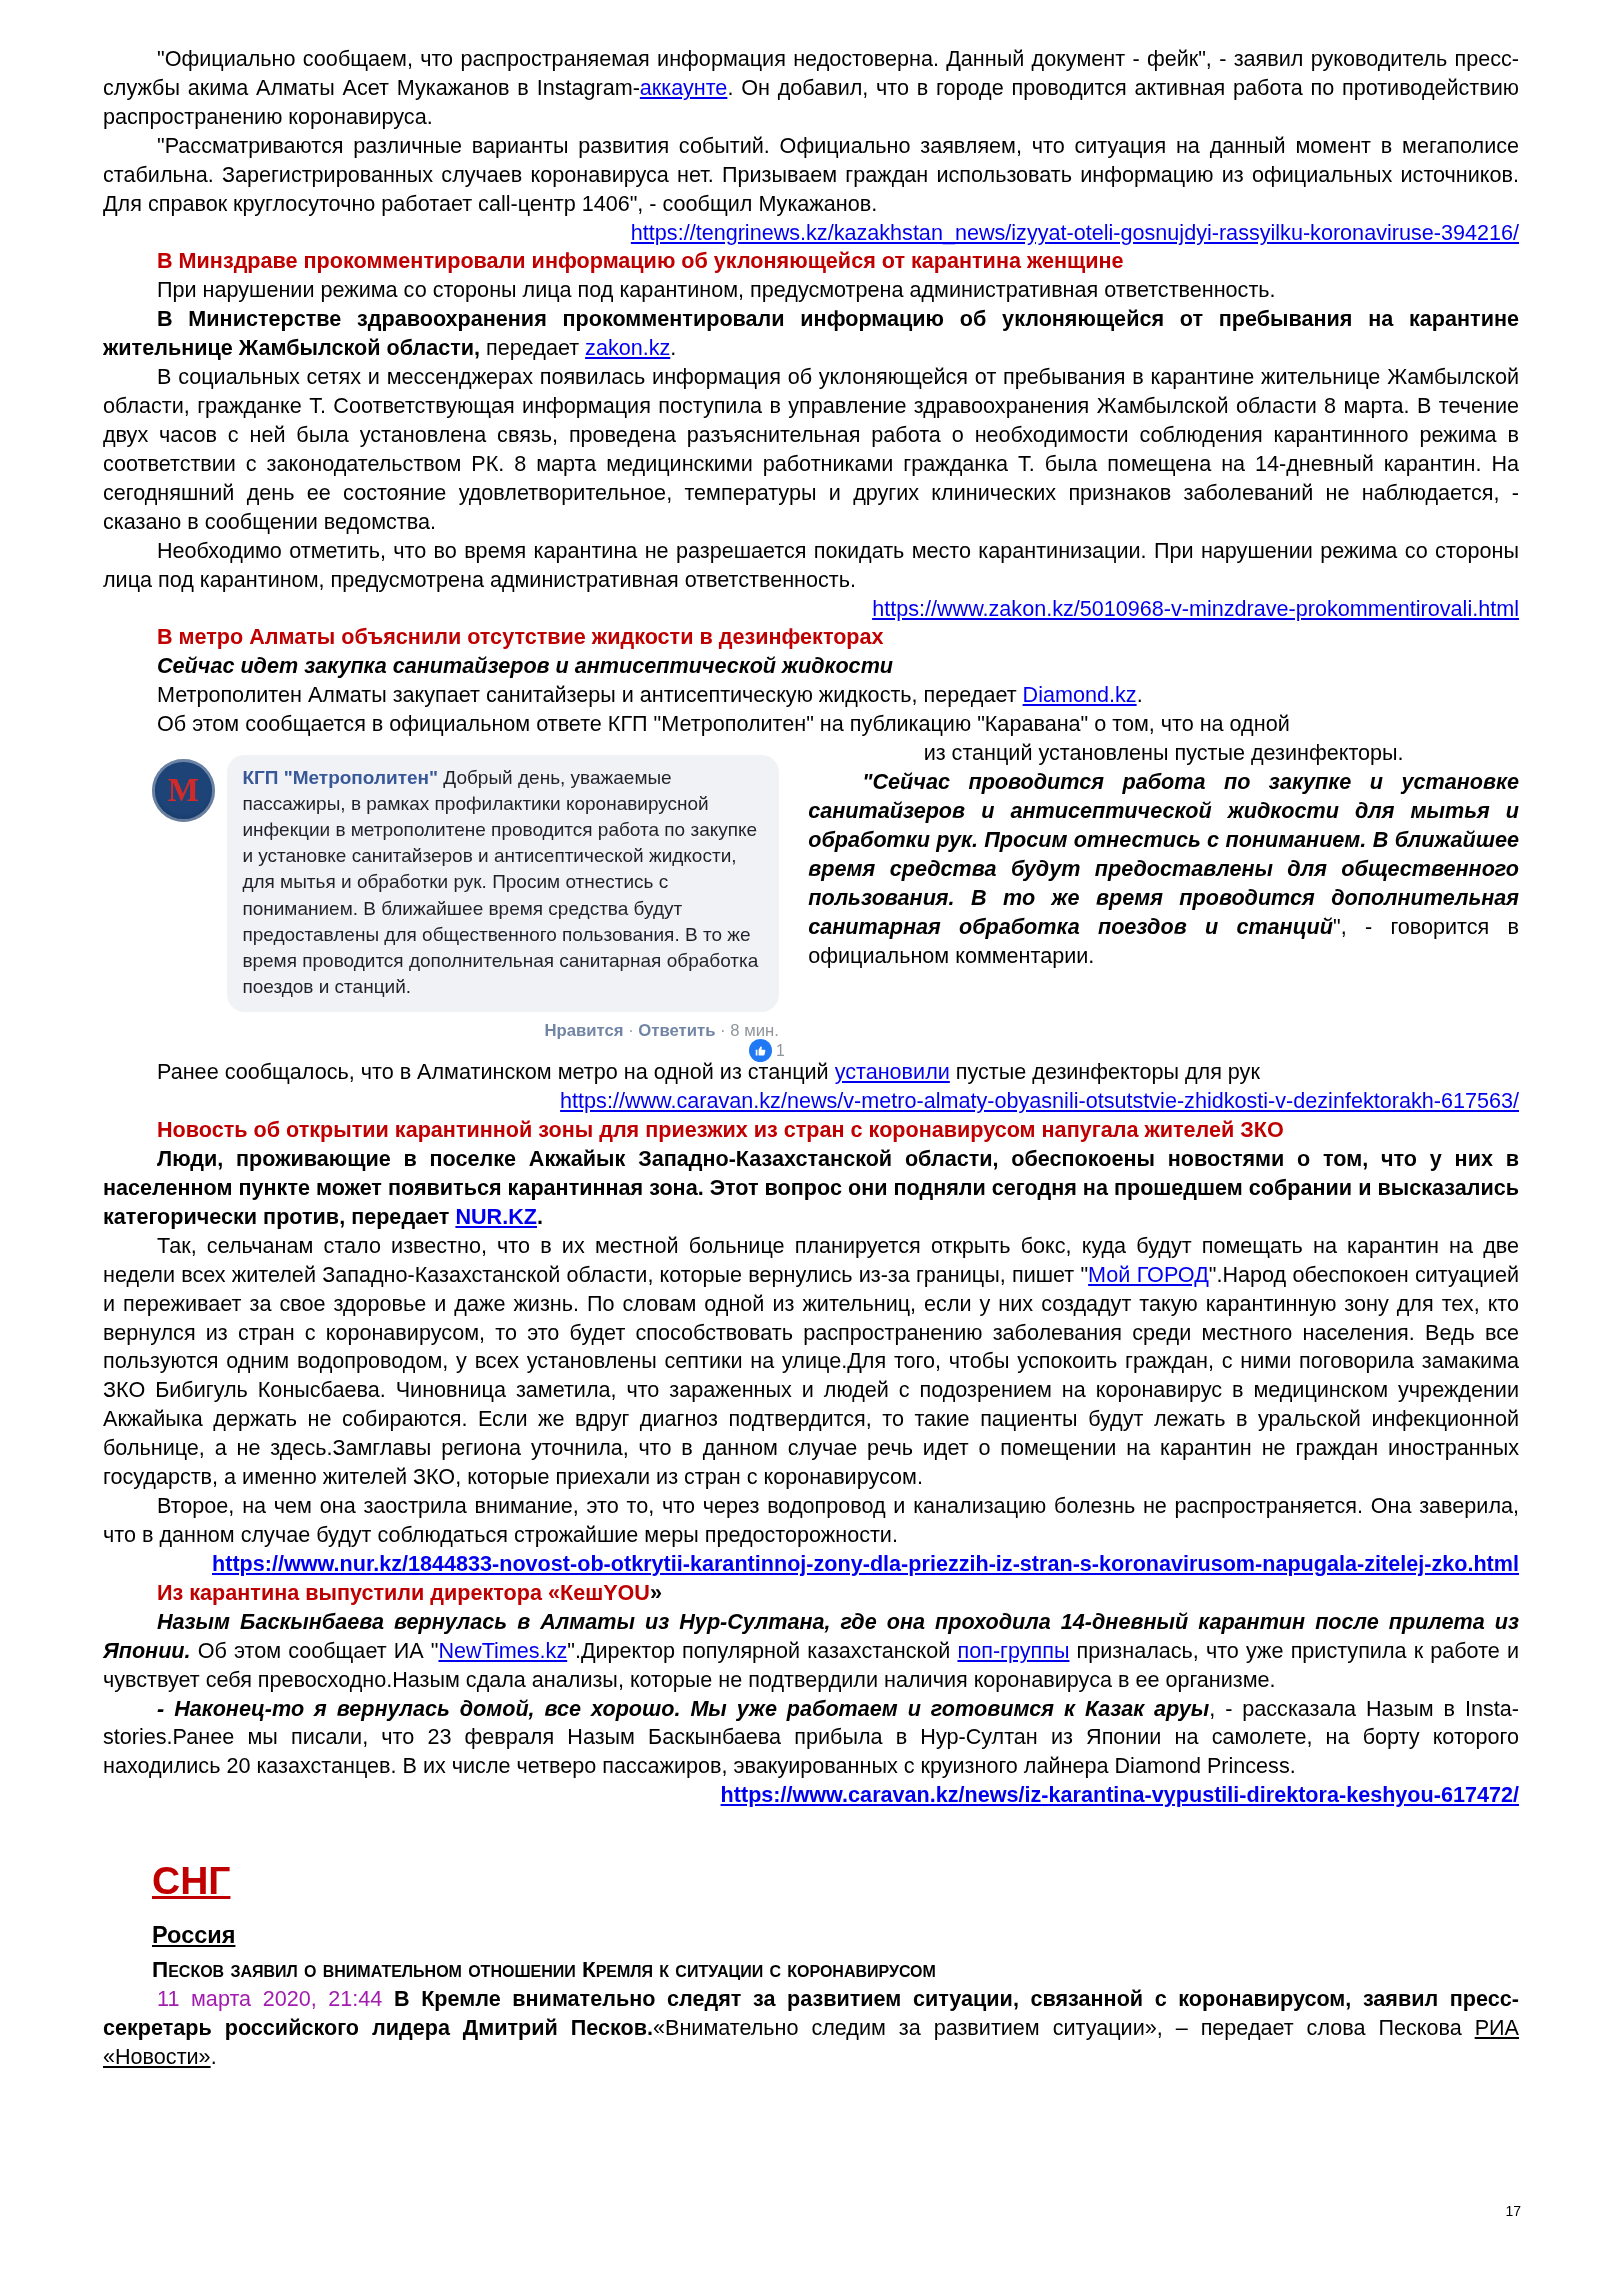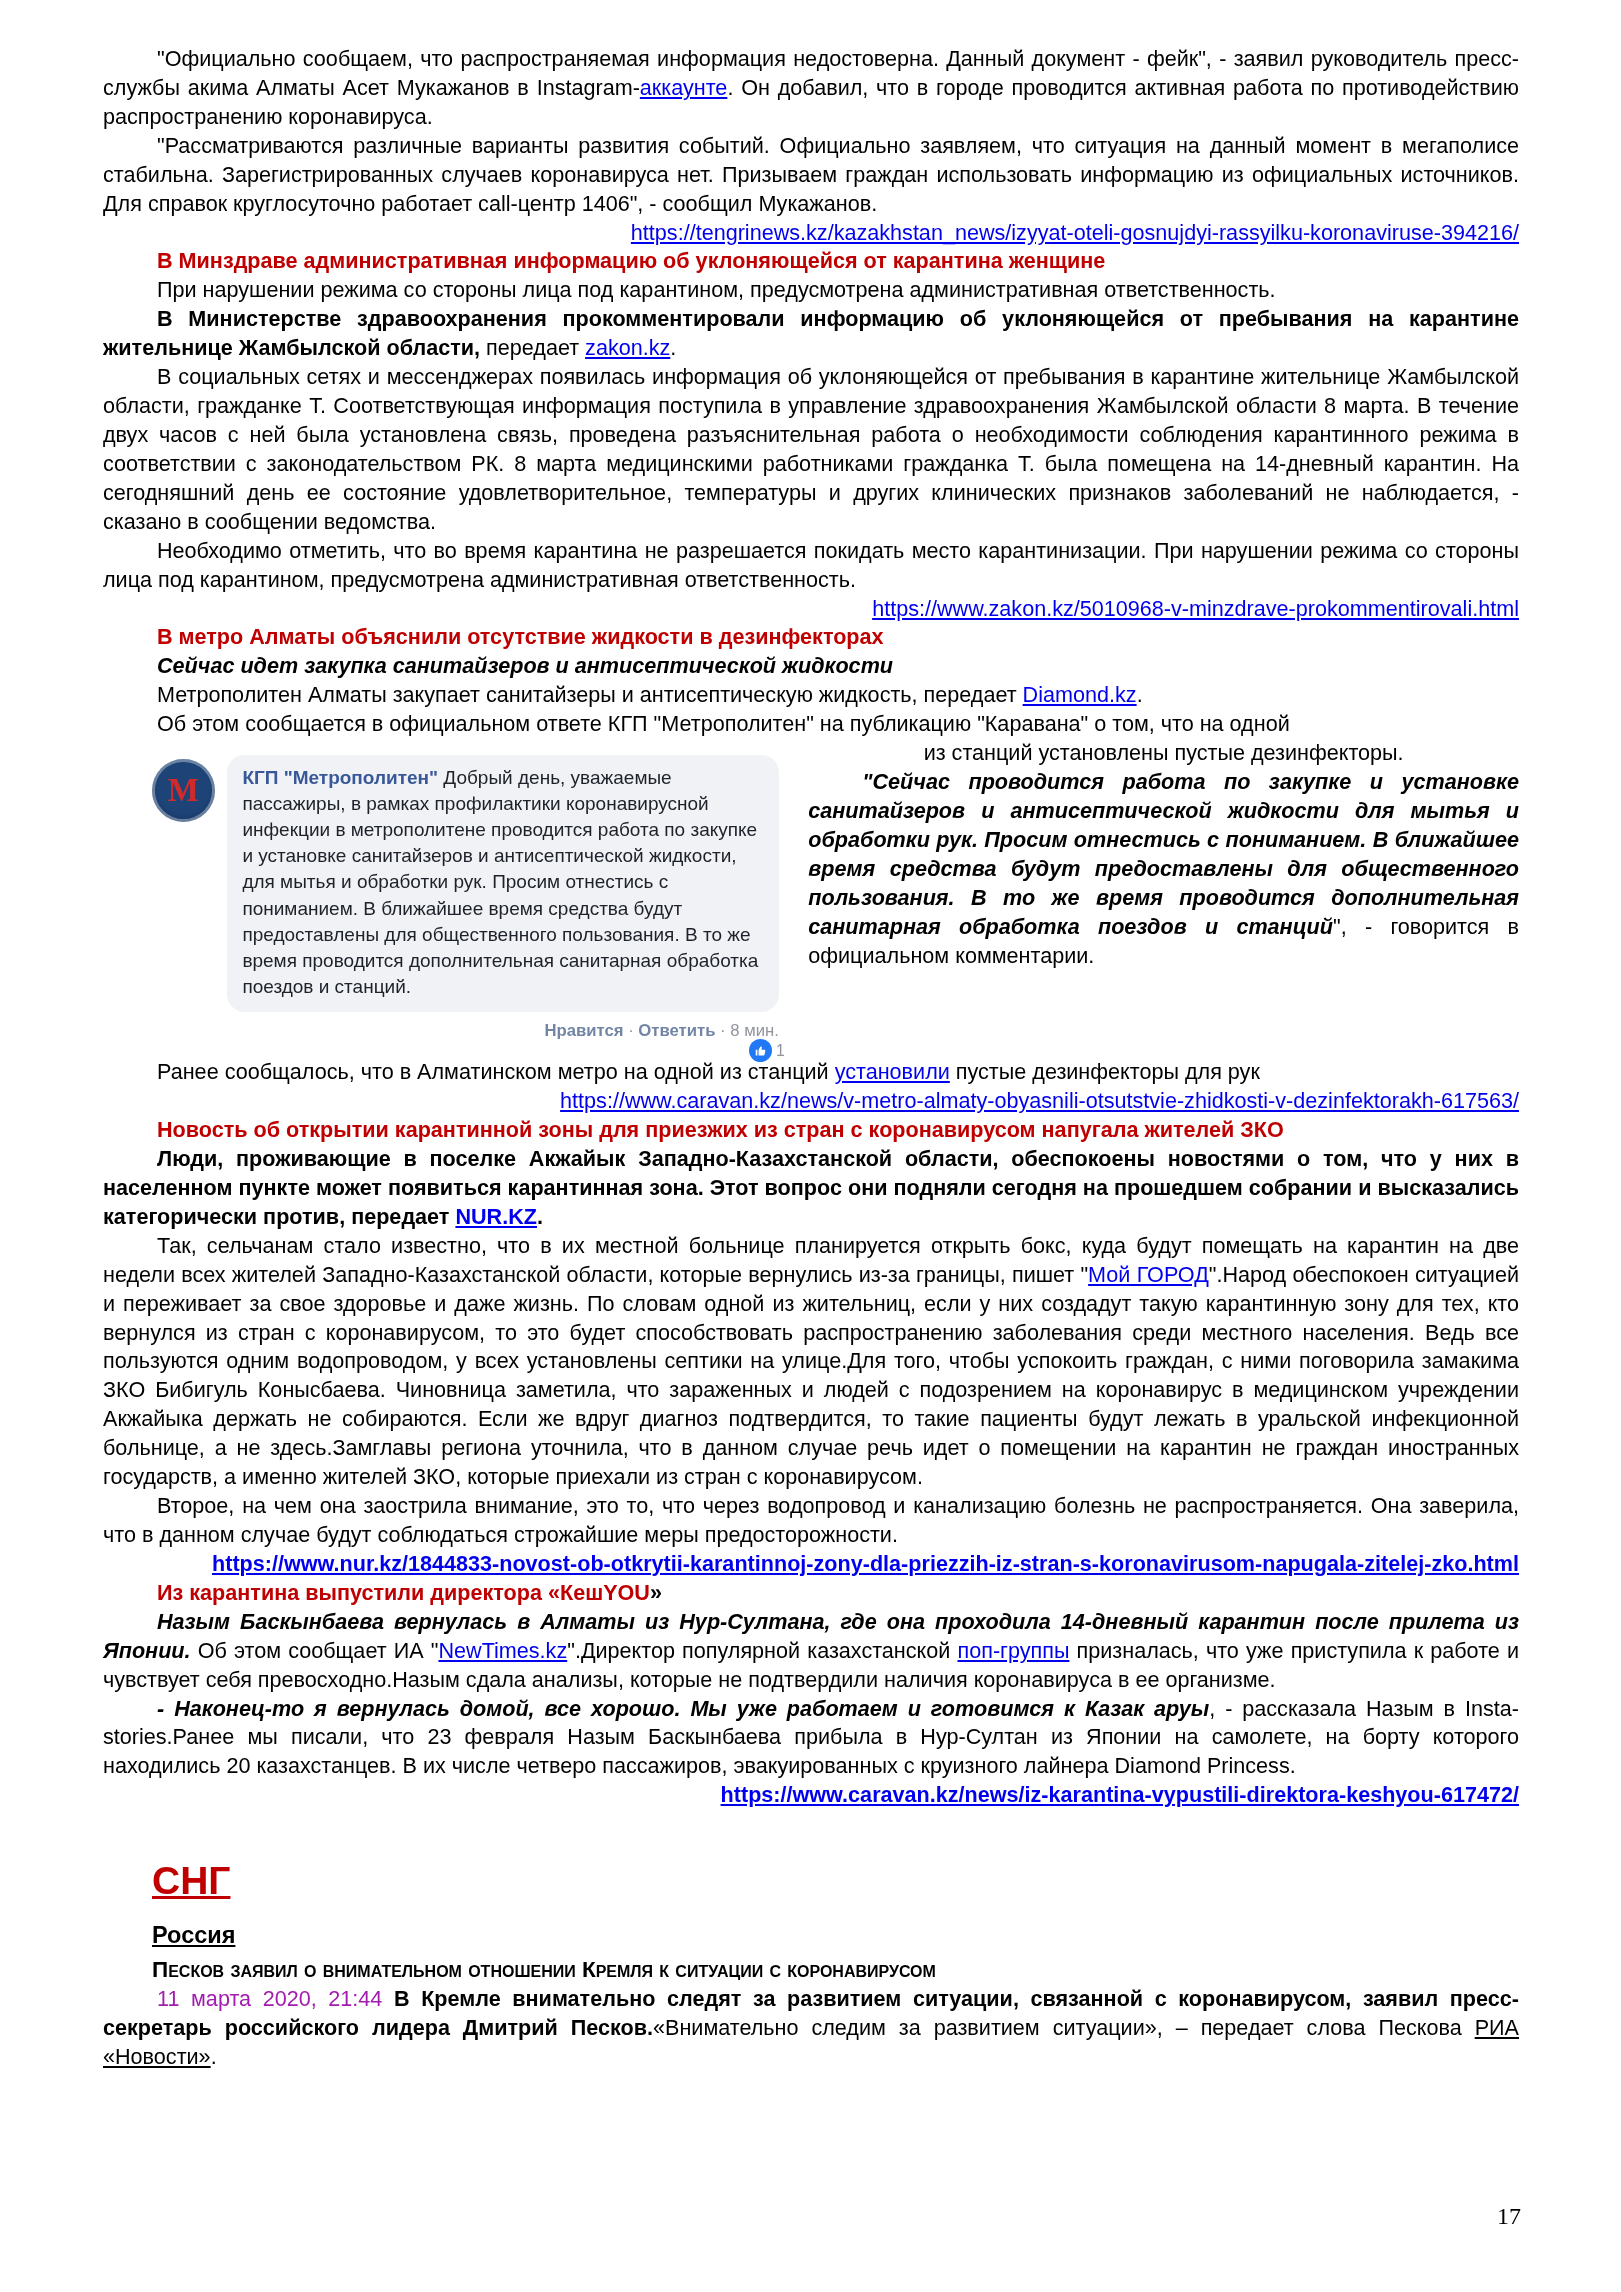--- a/index.html
+++ b/index.html
@@ -14,21 +14,21 @@
   .redline{color:#c00000;font-weight:bold;text-indent:54px;text-align:left;}
   .b{font-weight:bold;}
   .bi{font-weight:bold;font-style:italic;}
   .gray{color:#a21caf;}
   .u{text-decoration:underline;}
   .center-line{text-align:center;text-indent:0;}
   .clear{clear:both;}
   .sng{font-size:39px;line-height:1.15;color:#c00000;font-weight:bold;text-decoration:underline;text-indent:49px;text-align:left;margin-top:49px;margin-bottom:15.7px;}
   .country{font-size:23.5px;font-weight:bold;text-decoration:underline;text-indent:49px;text-align:left;margin-bottom:3.9px;}
   .headline-caps{font-variant:small-caps;font-weight:bold;font-size:22.5px;text-indent:49px;text-align:left;}
-  .page-num{position:absolute;right:100px;top:2203px;font-family:Liberation Serif, serif;font-size:24px;text-align:center;}
+  .page-num{position:absolute;right:100px;top:2203px;font-family:Liberation Sans, sans-serif;font-size:14px;text-align:center;}
 
   
   .fb-card{float:left;width:627px;margin:9.8px 25.5px 7.8px 45px;background:#fff;padding:5.9px 3.9px 2px 3.9px;}
   .fb-row{display:flex;align-items:flex-start;}
   .fb-avatar{flex:0 0 63px;width:63px;height:63px;border-radius:50%;background:radial-gradient(circle at 50% 45%, #1d4377 55%, #122b50 100%);
     display:flex;align-items:center;justify-content:center;box-shadow:inset 0 0 0 2.9px rgba(255,255,255,0.35);margin-right:11.8px;margin-top:3.9px;}
   .fb-avatar span{font-family:"Liberation Serif",serif;font-weight:bold;font-size:33px;color:#d02b2b;line-height:1;}
   .fb-bubble-wrap{position:relative;flex:1;}
   .fb-bubble{background:#f1f2f6;border-radius:17.6px;padding:9.8px 15.7px 11.8px 15.7px;font-size:19px;line-height:1.38;color:#1d2129;text-align:left;text-indent:0;}
   .fb-author{font-weight:bold;color:#385898;}
@@ -42,21 +42,21 @@
 <body>
 
 <div class="page">
 
   <p><span>"Официально сообщаем, что распространяемая информация недостоверна. Данный документ - фейк", - заявил руководитель пресс-службы акима Алматы Асет Мукажанов в Instagram-</span><a class="link" href="#">аккаунте</a><span>. Он добавил, что в городе проводится активная работа по противодействию распространению коронавируса.</span></p>
 
   <p>"Рассматриваются различные варианты развития событий. Официально заявляем, что ситуация на данный момент в мегаполисе стабильна. Зарегистрированных случаев коронавируса нет. Призываем граждан использовать информацию из официальных источников. Для справок круглосуточно работает call-центр 1406", - сообщил Мукажанов.</p>
 
   <p class="linkline"><a class="link" href="#">https://tengrinews.kz/kazakhstan_news/izyyat-oteli-gosnujdyi-rassyilku-koronaviruse-394216/</a></p>
 
-  <p class="redline">В Минздраве административная информацию об уклоняющейся от карантина женщине</p>
+  <p class="redline">В Минздраве прокомментировали информацию об уклоняющейся от карантина женщине</p>
 
   <p>При нарушении режима со стороны лица под карантином, предусмотрена административная ответственность.</p>
 
   <p><span class="b">В Министерстве здравоохранения прокомментировали информацию об уклоняющейся от пребывания на карантине жительнице Жамбылской области,</span><span> передает </span><a class="link" href="#">zakon.kz</a><span>.</span></p>
 
   <p>В социальных сетях и мессенджерах появилась информация об уклоняющейся от пребывания в карантине жительнице Жамбылской области, гражданке Т. Соответствующая информация поступила в управление здравоохранения Жамбылской области 8 марта. В течение двух часов с ней была установлена связь, проведена разъяснительная работа о необходимости соблюдения карантинного режима в соответствии с законодательством РК. 8 марта медицинскими работниками гражданка Т. была помещена на 14-дневный карантин. На сегодняшний день ее состояние удовлетворительное, температуры и других клинических признаков заболеваний не наблюдается, - сказано в сообщении ведомства.</p>
 
   <p>Необходимо отметить, что во время карантина не разрешается покидать место карантинизации. При нарушении режима со стороны лица под карантином, предусмотрена административная ответственность.</p>
 
   <p class="linkline"><a class="link" href="#">https://www.zakon.kz/5010968-v-minzdrave-prokommentirovali.html</a></p>

